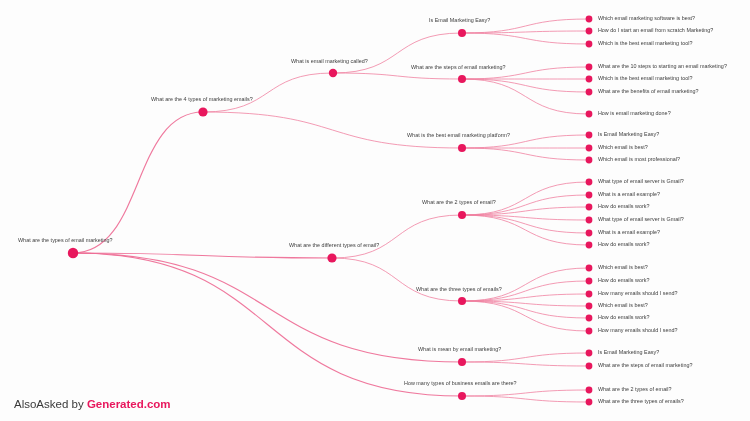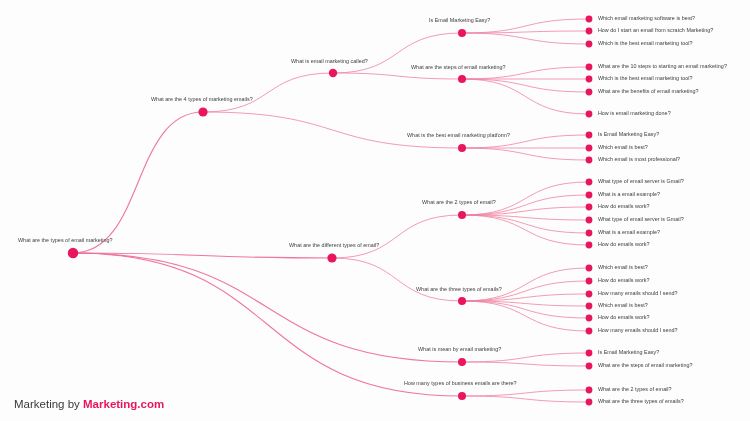--- a/index.html
+++ b/index.html
@@ -182,16 +182,16 @@
       <div class="leaf-label" style="left: 597.9px; top: 306px;">Which email is best?</div>
       <div class="leaf-label" style="left: 597.9px; top: 318px;">How do emails work?</div>
       <div class="leaf-label" style="left: 597.9px; top: 331px;">How many emails should I send?</div>
       <div class="leaf-label" style="left: 597.9px; top: 353px;">Is Email Marketing Easy?</div>
       <div class="leaf-label" style="left: 597.9px; top: 366px;">What are the steps of email marketing?</div>
       <div class="leaf-label" style="left: 597.9px; top: 390px;">What are the 2 types of email?</div>
       <div class="leaf-label" style="left: 597.9px; top: 402px;">What are the three types of emails?</div>
     </div>
 
   <div id="footer">
-    <span>Marketing by </span><span class="brand">Marketing.com</span>
+    <span>AlsoAsked by </span><span class="brand">Generated.com</span>
   </div>
 
 </div>
 
 </body></html>

